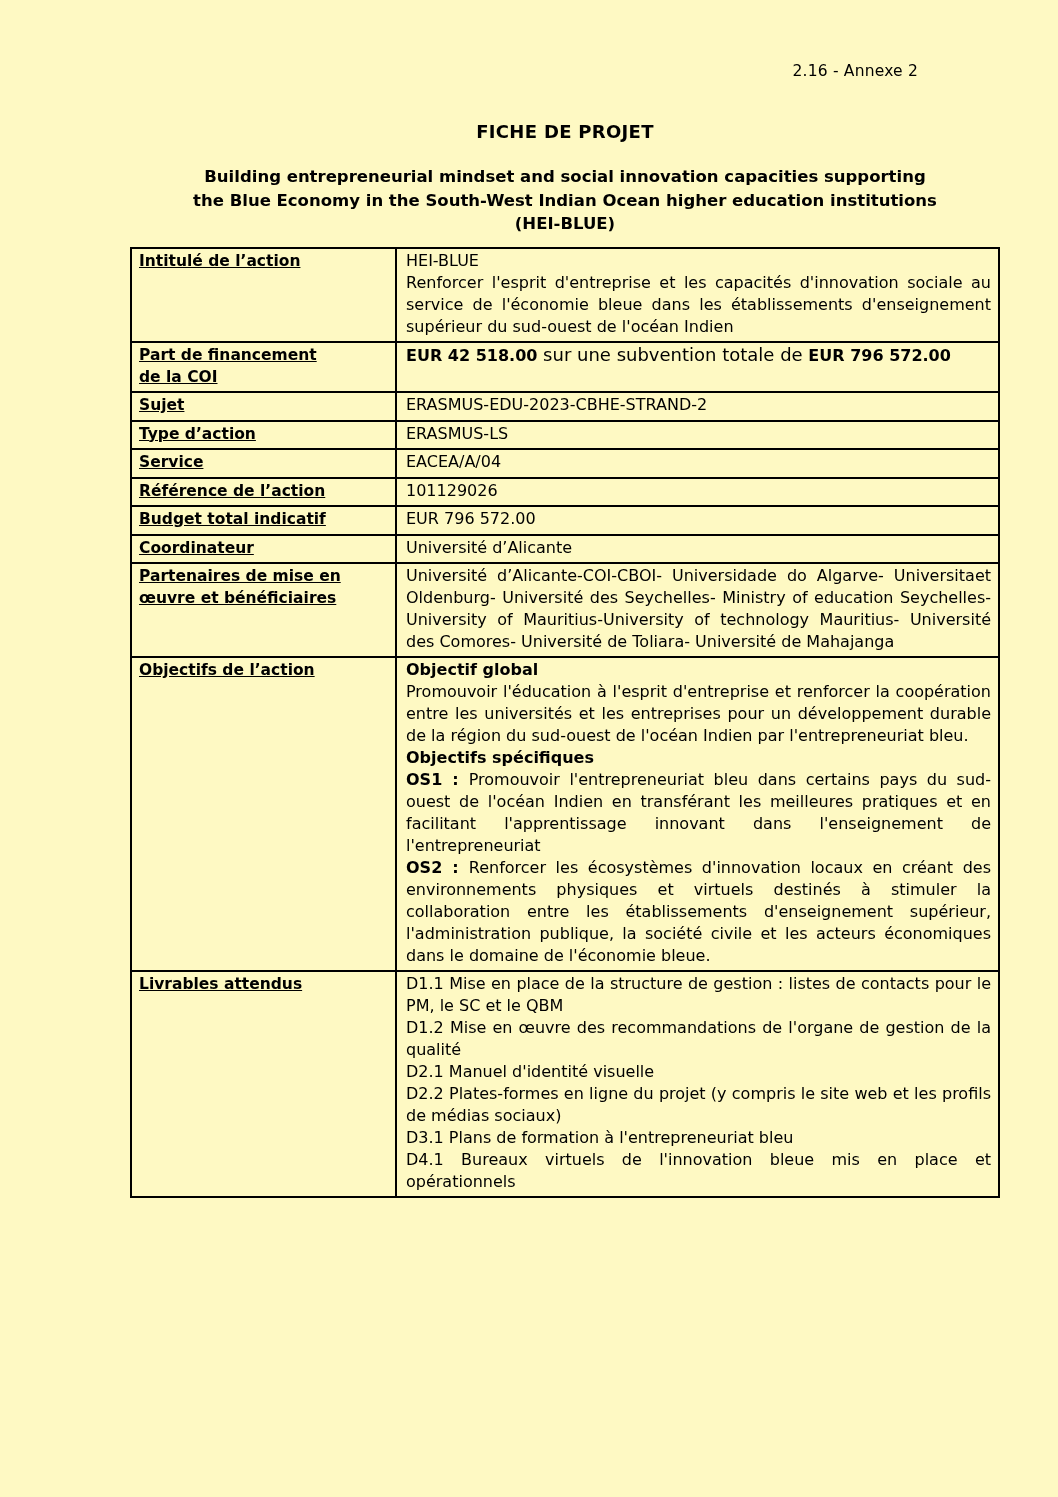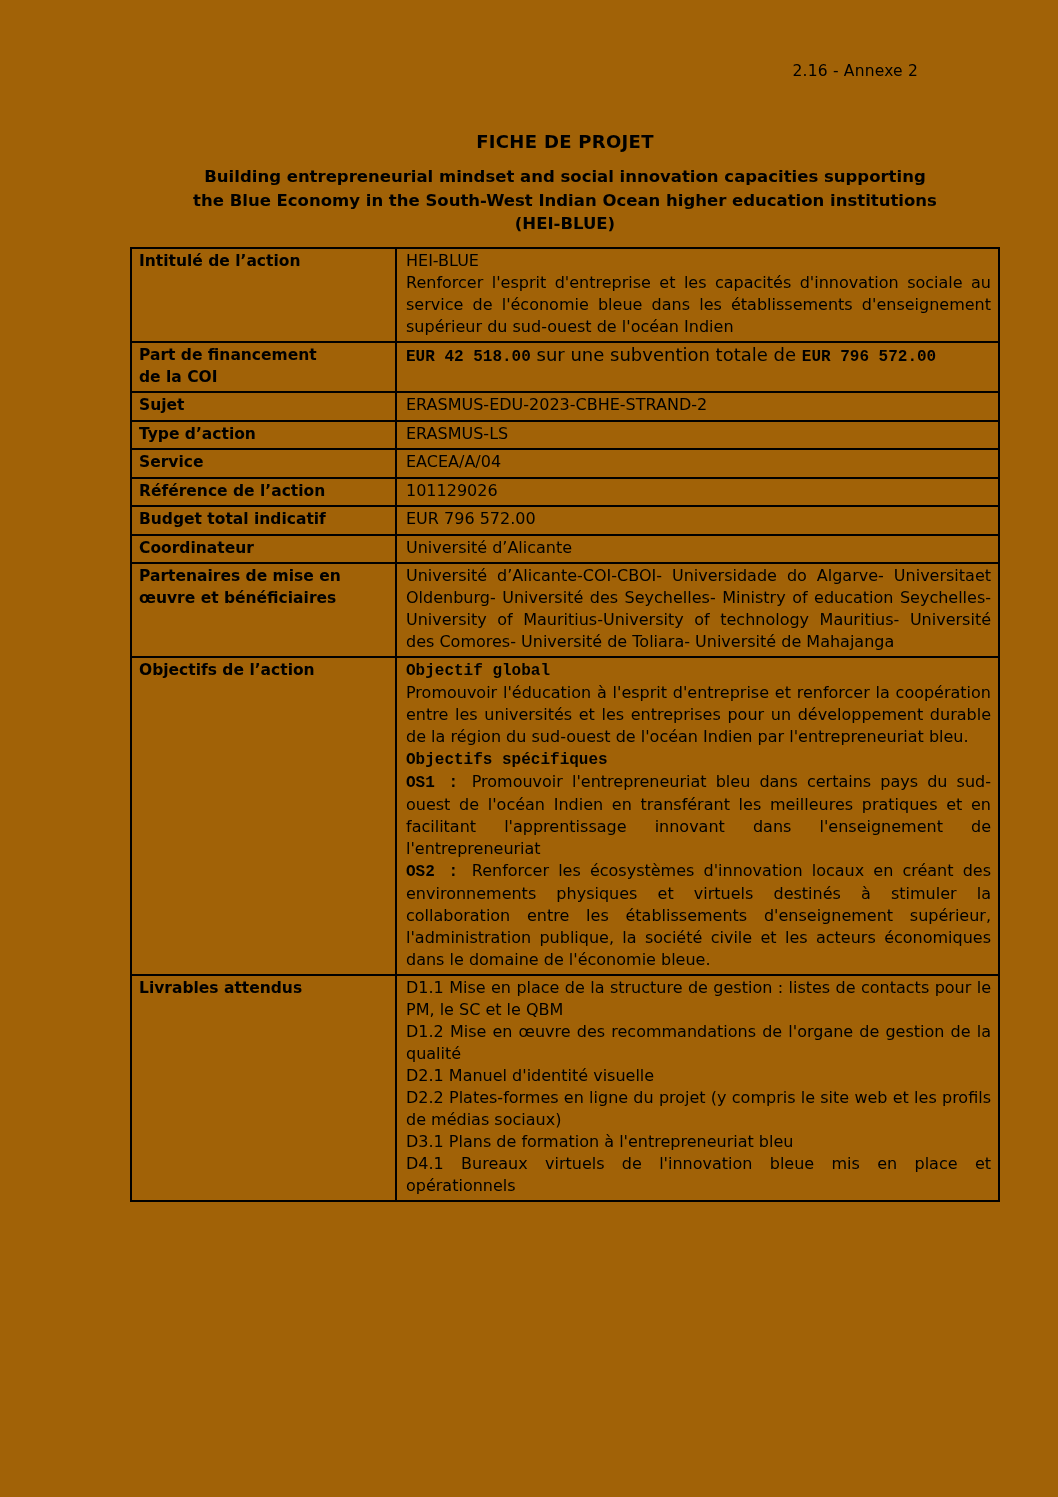--- a/index.html
+++ b/index.html
@@ -1,29 +1,29 @@
 <!DOCTYPE html>
 <html><head>
 <meta charset="utf-8">
 <style>
   html, body { margin:0; padding:0; background:#e8e8e8; }
   .page {
     position:relative;
     width:1058px; height:1497px;
     margin:0 auto;
-    background:#a16207;
+    background:#fef9c3;
     color:#000000;
     font-family:"DejaVu Sans", sans-serif;
   }
   .annex {
     position:absolute; top:62px; right:140px;
     font-size:15.5px; letter-spacing:0.2px;
   }
   .doc-title {
-    position:absolute; top:131px; left:130px; width:870px;
+    position:absolute; top:121px; left:130px; width:870px;
     text-align:center; font-weight:bold; font-size:18px; letter-spacing:0.3px;
   }
   .doc-subtitle {
     position:absolute; top:165px; left:75px; width:980px;
     text-align:center; font-weight:bold; font-size:16.5px;
     line-height:23.5px; white-space:pre-line;
   }
   table.fiche {
     position:absolute; top:247px; left:130px;
     width:870px;
@@ -34,30 +34,31 @@
     border:2px solid #000000;
     vertical-align:top;
   }
   td.lbl {
     width:248px;
     font-weight:bold;
     font-size:15.5px;
     line-height:21.5px;
     padding:2px 8px 3px 7px;
     white-space:pre-line;
+    text-decoration:underline;
   }
   td.val {
     font-size:16px;
     line-height:22px;
     padding:1px 7px 3px 9px;
     margin-top:16px;
   }
   .para { margin:0; }
   .just { text-align:justify; }
-  .b { font-weight:bold;font-family:Liberation Mono, monospace; }
+  .b { font-weight:bold; }
   .sm { font-size:18px; }
   
   table.fiche tr:nth-child(12) td.val { font-size:15px; }
   table.fiche tr:nth-child(12) .para { line-height:24px; }
 </style>
 </head>
 <body>
 
 <div class="page">
   <div class="annex">2.16 - Annexe 2</div>

